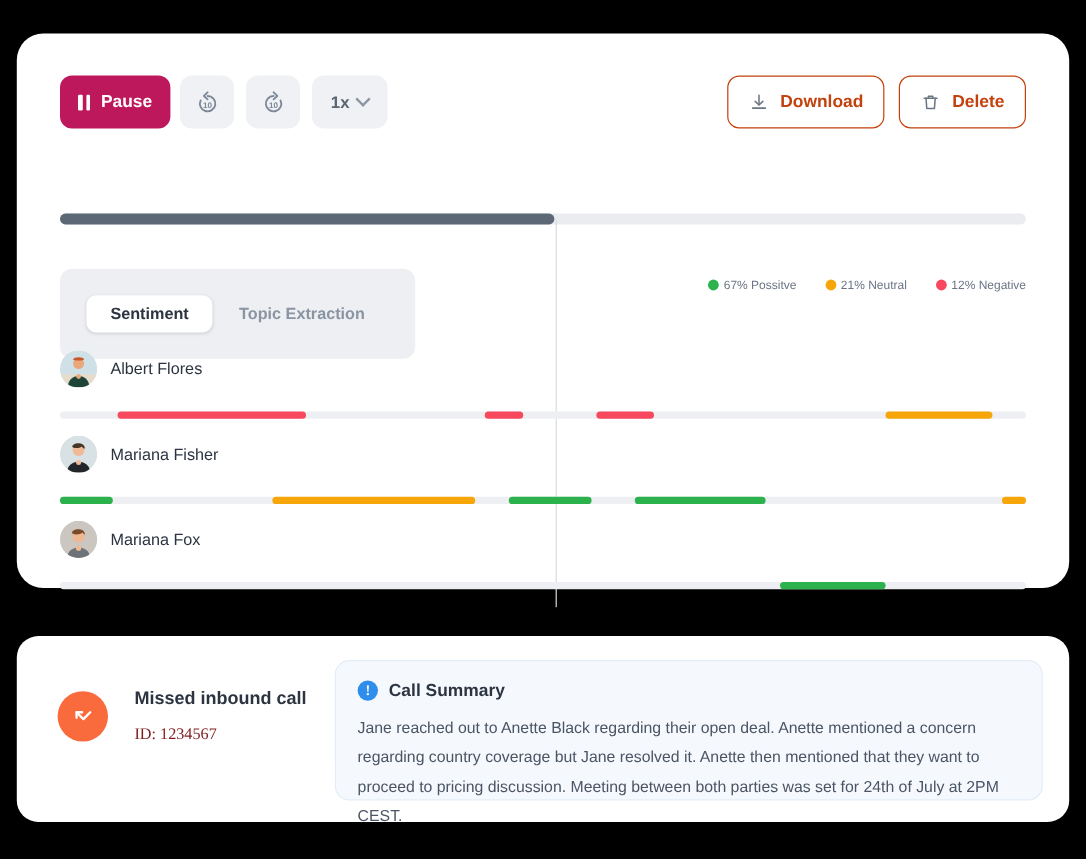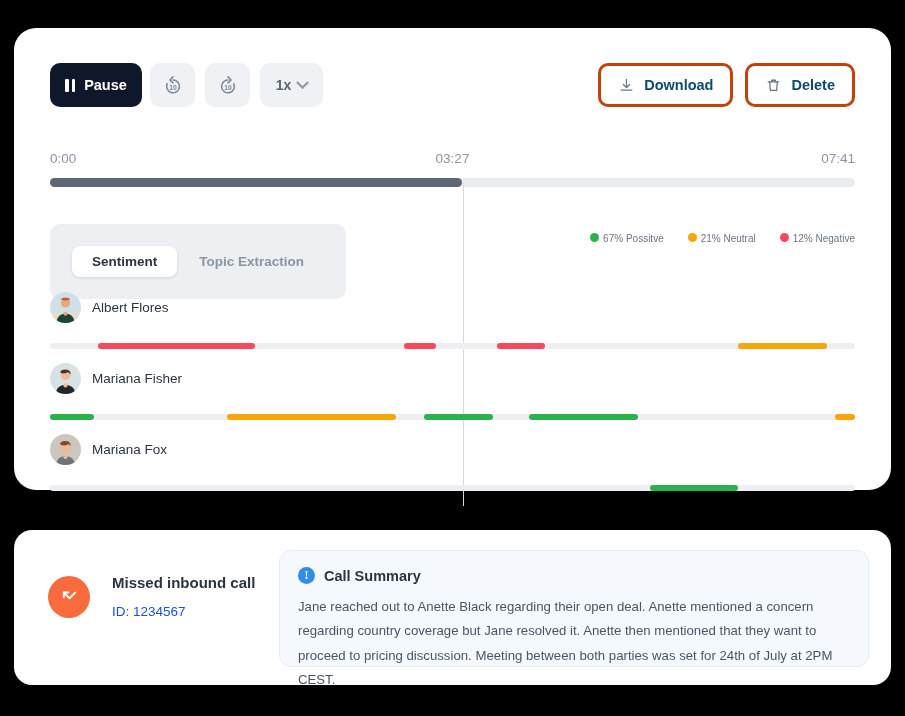--- a/index.html
+++ b/index.html
@@ -22,42 +22,42 @@
 
   
   .toolbar { position: absolute; left: 36px; top: 35px; right: 36px; height: 48px; }
   .btn {
     display: inline-flex; align-items: center; justify-content: center;
     gap: 9px; height: 44px; border: none; cursor: pointer;
     font-family: "Liberation Sans", sans-serif;
   }
   .btn-pause {
     position: absolute; left: 0; top: 0;
-    width: 92px; background: #0f172a; color: #fff;
+    width: 92px; background: #be185d; color: #fff;
     border-radius: 10px; font-size: 14.5px; font-weight: 700;
   }
   .pause-bars { display: inline-flex; gap: 3px; }
   .pause-bars i { display: block; width: 3.5px; height: 13px; background: #fff; border-radius: 1px; }
   .icon-btn {
     position: absolute; top: 0; width: 45px; height: 44px;
     background: #EFF1F4; border-radius: 10px; color: #7C8798;
   }
   .icon-btn.b1 { left: 100px; }
   .icon-btn.b2 { left: 155px; }
   .speed-btn {
     position: absolute; left: 210px; top: 0; width: 63px; height: 44px;
     background: #EFF1F4; border-radius: 10px; color: #5A6572;
     font-size: 14px; font-weight: 600; gap: 7px;
   }
   .chev { width: 9px; height: 9px; border-right: 2px solid #8C96A3; border-bottom: 2px solid #8C96A3;
           transform: rotate(45deg) translate(-2px,-2px); }
   .right-btns { position: absolute; right: 0; top: 0; display: flex; gap: 12px; }
   .out-btn {
-    height: 44px; padding: 0 17px; background: #fff; color: #0c4a6e;
-    border: 3px solid #c2410c; border-radius: 10px; font-size: 14.5px; font-weight: 600; gap: 9px;
+    height: 44px; padding: 0 17px; background: #fff; color: #c2410c;
+    border: 1px solid #c2410c; border-radius: 10px; font-size: 14.5px; font-weight: 600; gap: 9px;
   }
 
   
   .tl-labels { position: absolute; left: 36px; right: 36px; top: 123px; height: 18px; color: #8A94A3; font-size: 13.5px; }
   .tl-labels span { position: absolute; top: 0; white-space: nowrap; }
   .tl-start { left: 0; }
   .tl-mid { left: 50%; transform: translateX(-50%); }
   .tl-end { right: 0; }
   .track {
     position: absolute; left: 36px; right: 36px; top: 150px;
@@ -99,21 +99,21 @@
     width: 877px; height: 155px;
     background: #fff; border-radius: 18px;
     box-shadow: 0 12px 34px rgba(0,0,0,0.55);
   }
   .call-meta { position: absolute; left: 34px; top: 44px; display: flex; align-items: center; gap: 22px; }
   .call-icon {
     width: 42px; height: 42px; border-radius: 50%; background: #F96A3D;
     display: flex; align-items: center; justify-content: center; flex: none;
   }
   .call-title { font-size: 15px; font-weight: 700; color: #2B3440; }
-  .call-id { font-size: 13.5px; color: #1d4ed8; margin-top: 13px; }
+  .call-id { font-size: 13.5px; color: #7f1d1d; margin-top: 13px; font-family: Liberation Serif, serif; }
 
   .summary-box {
     position: absolute; left: 265px; top: 20px; right: 22px; bottom: 18px;
     background: #F5F9FE; border: 1px solid #E3EDF8; border-radius: 12px;
     padding: 16px 18px 14px 18px;
   }
   .sum-head { display: flex; align-items: center; gap: 9px; margin-bottom: 11px; }
   .info-ic {
     width: 17px; height: 17px; border-radius: 50%; background: #2F8DEB; color: #fff;
     font-size: 12px; font-weight: 700; display: flex; align-items: center; justify-content: center;
@@ -173,25 +173,20 @@
           <svg width="17" height="17" viewBox="0 0 24 24" fill="none">
             <path d="M4.5 6.8h15" stroke="#6B7584" stroke-width="1.8" stroke-linecap="round"></path>
             <path d="M9.4 6.5V4.6h5.2v1.9" stroke="#6B7584" stroke-width="1.8" stroke-linecap="round" stroke-linejoin="round"></path>
             <path d="M6.6 6.8l.9 12.2h9l.9-12.2" stroke="#6B7584" stroke-width="1.8" stroke-linecap="round" stroke-linejoin="round"></path>
           </svg>
           <span>Delete</span>
         </button>
       </div>
     </div>
 
-    <div class="tl-labels">
-      <span class="tl-start">0:00</span>
-      <span class="tl-mid">03:27</span>
-      <span class="tl-end">07:41</span>
-    </div>
     <div class="track">
       <div class="track-fill" style="width: 51.2%;"></div>
     </div>
     <div class="playhead" style="left: 51.2%;"></div>
 
     <div class="seg">
       <div class="seg-item active">Sentiment</div>
       <div class="seg-item">Topic Extraction</div>
     </div>
 

